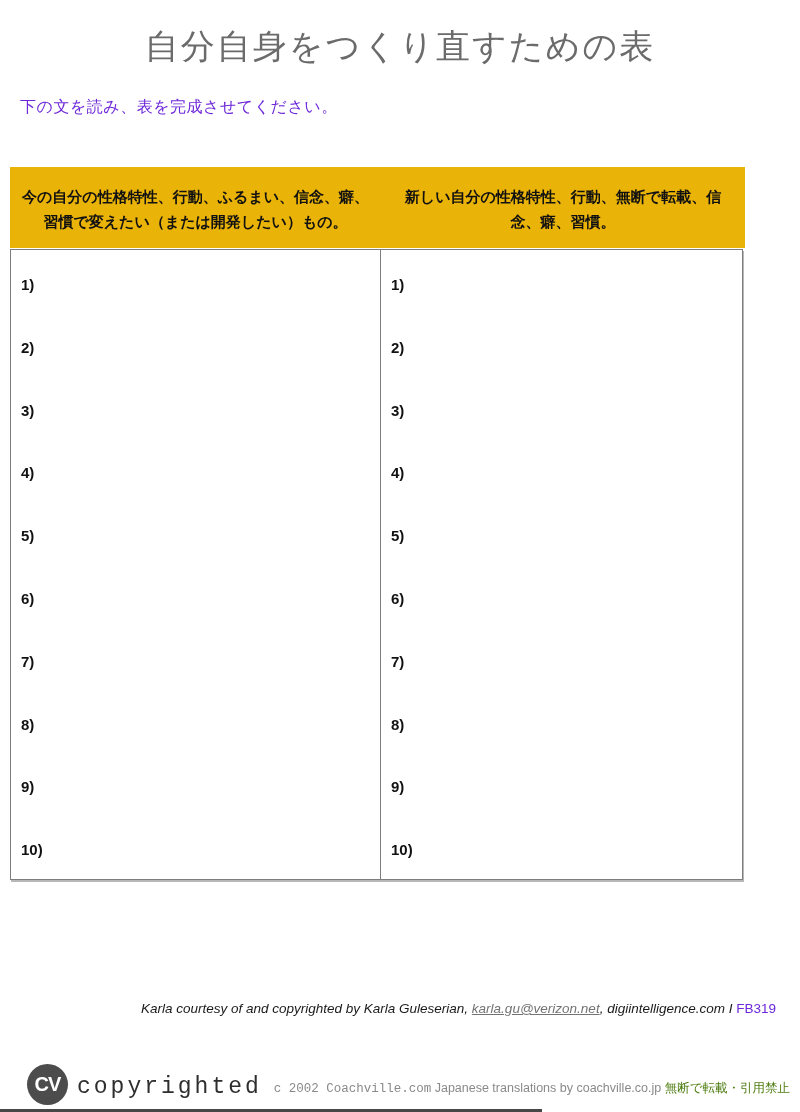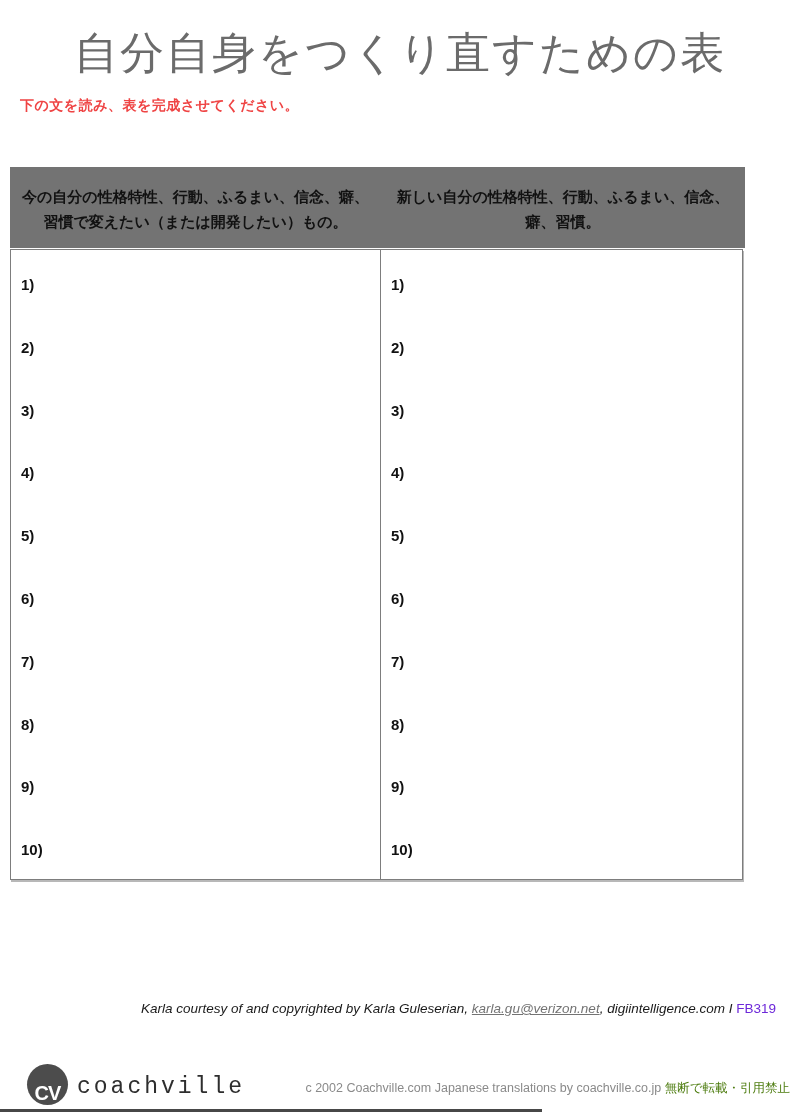--- a/index.html
+++ b/index.html
@@ -12,46 +12,45 @@
     font-family: "Liberation Sans", "DejaVu Sans", sans-serif;
   }
 
   
   .doc-title {
     position: absolute;
     top: 24px;
     left: 0;
     width: 100%;
     text-align: center;
-    font-size: 44px;
+    font-size: 34px;
     font-weight: 500;
     letter-spacing: 2px;
     color: #6b6b6b;
     font-family: Liberation Serif, serif;
   }
 
   
   .instruction {
     position: absolute;
     top: 97px;
     left: 20px;
-    font-size: 14px;
-    color: #ef4444;
+    font-size: 16px;
+    color: #6d28d9;
     letter-spacing: 0.5px;
-    font-weight: bold;
   }
 
   
   .table-header {
     position: absolute;
     left: 10px;
     top: 167px;
     width: 735px;
     height: 81px;
-    background: #737373;
+    background: #eab308;
     display: flex;
     box-sizing: border-box;
   }
   .header-cell {
     box-sizing: border-box;
     display: flex;
     align-items: center;
     justify-content: center;
     text-align: center;
     font-size: 15px;
@@ -114,21 +113,21 @@
   
   .logo-circle {
     position: absolute;
     left: 27px;
     top: 1064px;
     width: 41px;
     height: 41px;
     border-radius: 50%;
     background: #4c4c4c;
     display: flex;
-    align-items: flex-end;
+    align-items: center;
     justify-content: center;
     color: #ffffff;
     font-size: 20px;
     font-weight: 700;
     letter-spacing: -1px;
   }
   .brand {
     position: absolute;
     left: 77px;
     top: 1074px;
@@ -139,21 +138,21 @@
   }
   .footer-credits {
     position: absolute;
     top: 1080px;
     right: 10px;
     font-size: 12.5px;
     color: #8a8a8a;
     white-space: nowrap;
   }
   .footer-credits .seg { }
-  .footer-credits .seg.first { margin-left: 8px; }
+  .footer-credits .seg.first { margin-left: 8px; font-family: Liberation Mono, monospace; }
   .footer-credits .notice { color: #4d7c0f; }
 
   
   .bottom-edge {
     position: absolute;
     left: 0;
     top: 1109px;
     width: 542px;
     height: 3px;
     background: #474747;
@@ -163,21 +162,21 @@
 <body>
 
 <div class="page">
 
   <div class="doc-title">自分自身をつくり直すための表</div>
 
   <div class="instruction">下の文を読み、表を完成させてください。</div>
 
   <div class="table-header">
     <div class="header-cell left">今の自分の性格特性、行動、ふるまい、信念、癖、習慣で変えたい（または開発したい）もの。</div>
-    <div class="header-cell right">新しい自分の性格特性、行動、ふるまい、信念、癖、習慣。</div>
+    <div class="header-cell right">新しい自分の性格特性、行動、無断で転載、信念、癖、習慣。</div>
   </div>
 
   <div class="table-body">
     <div class="body-cell left">
         <div class="row">1)</div>
         <div class="row">2)</div>
         <div class="row">3)</div>
         <div class="row">4)</div>
         <div class="row">5)</div>
         <div class="row">6)</div>
@@ -201,21 +200,21 @@
   </div>
 
   <div class="copyright">
     <span>Karla courtesy of and copyrighted by Karla Guleserian, </span><span class="email">karla.gu@verizon.net</span><span>, digiintelligence.com I </span><span class="form-code">FB319</span>
   </div>
 
   <div class="logo-circle">
     <span>CV</span>
   </div>
 
-  <div class="brand">coachville</div>
+  <div class="brand">copyrighted</div>
 
   <div class="footer-credits">
     <span class="seg first">c  2002 Coachville.com</span>
     <span class="seg">Japanese translations by coachville.co.jp</span>
     <span class="seg notice">無断で転載・引用禁止</span>
   </div>
 
   <div class="bottom-edge"></div>
 
 </div>

